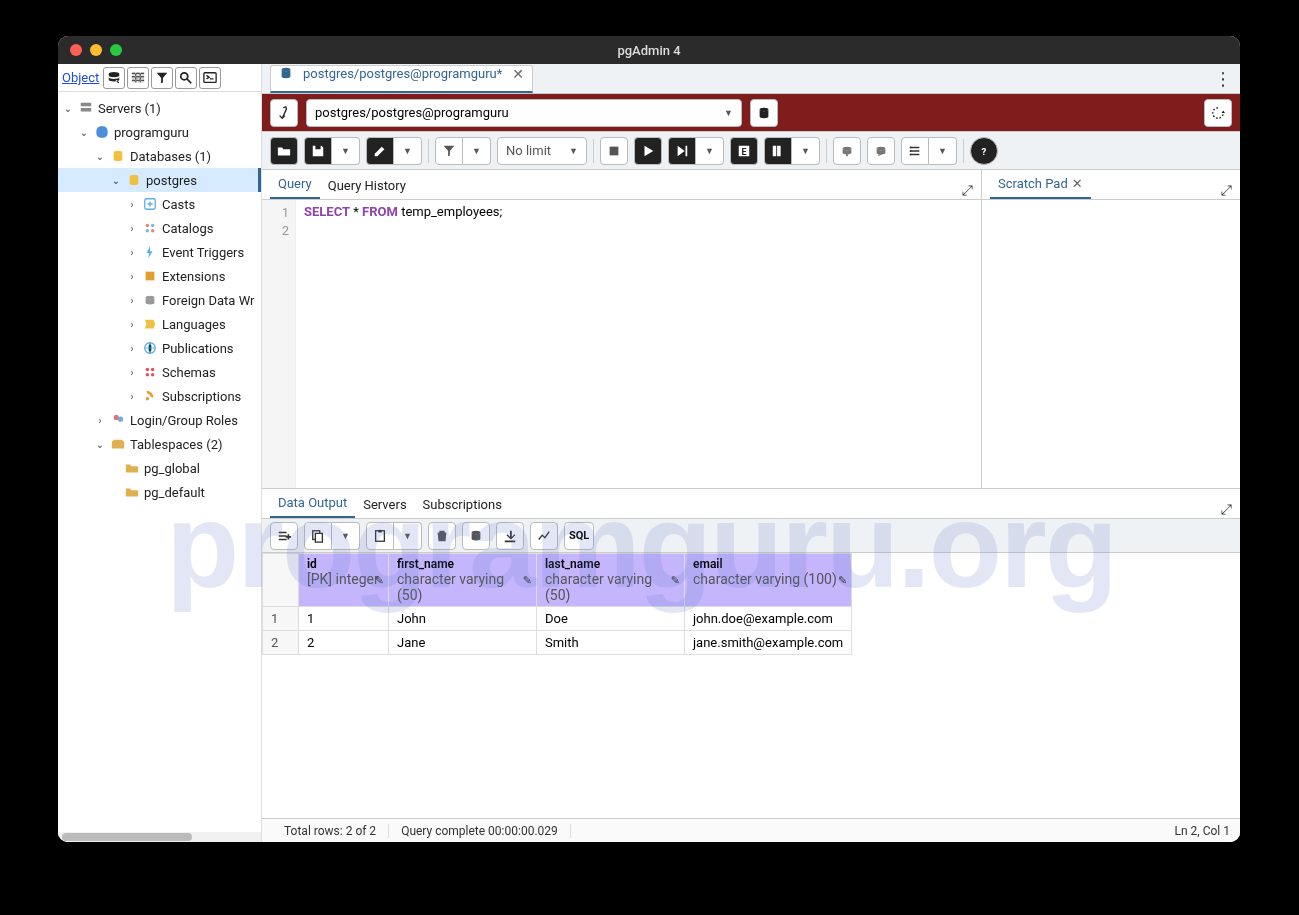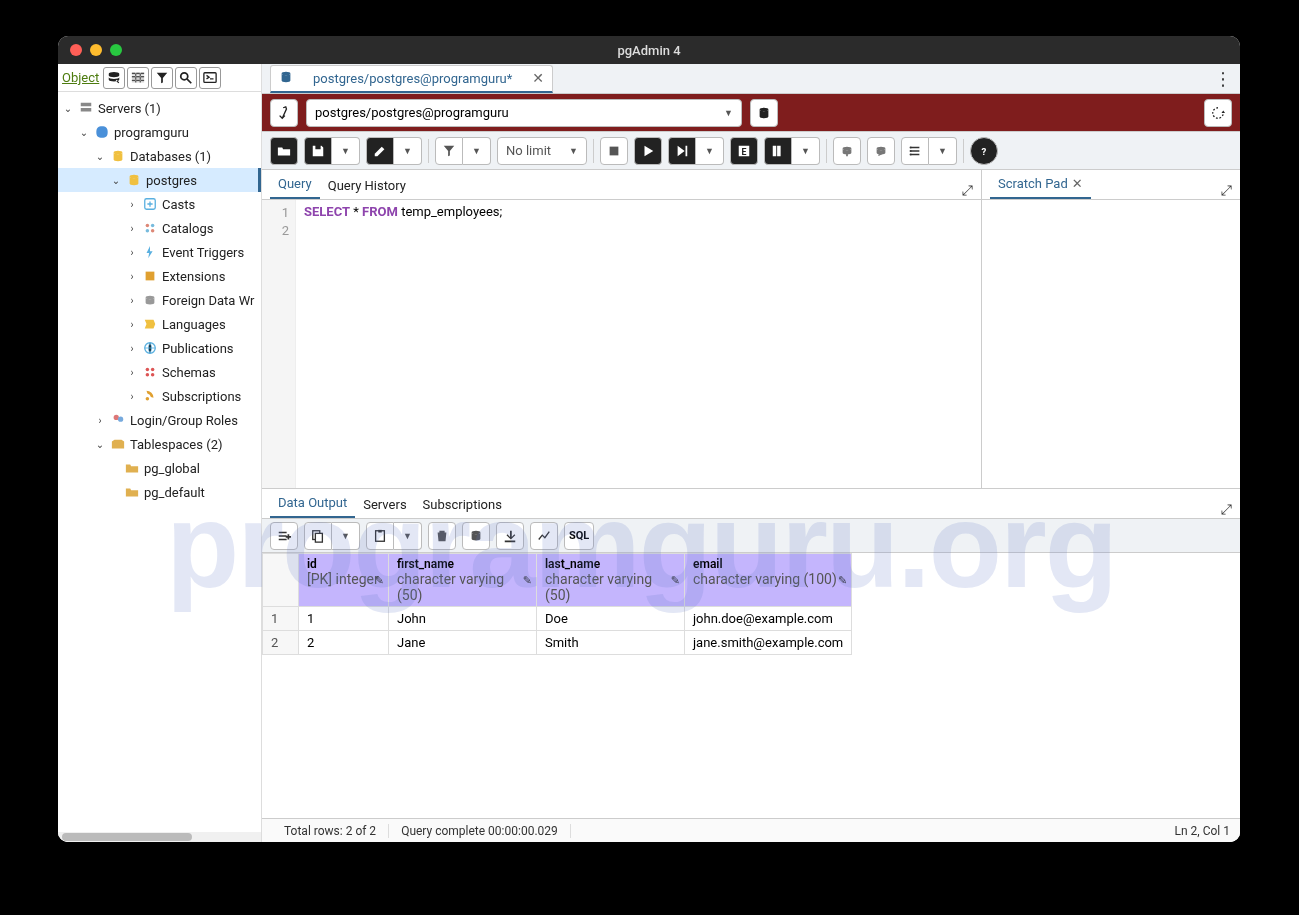--- a/index.html
+++ b/index.html
@@ -8,32 +8,32 @@
   .titlebar { height: 28px; background: #2b2b2b; display: flex; align-items: center; padding: 0 12px; position: relative; }
   .traffic { display: flex; gap: 8px; }
   .dot { width: 12px; height: 12px; border-radius: 50%; }
   .dot.red { background: #ff5f57; }
   .dot.yellow { background: #febc2e; }
   .dot.green { background: #28c840; }
   .titlebar-title { position: absolute; left: 50%; transform: translateX(-50%); color: #ddd; font-size: 13px; font-weight: 500; }
   .content { flex: 1; display: flex; background: #fff; min-height: 0; }
   .sidebar { width: 204px; border-right: 1px solid #ddd; display: flex; flex-direction: column; }
   .sidebar-tools { height: 28px; display: flex; align-items: center; padding: 0 4px; border-bottom: 1px solid #ddd; gap: 2px; }
-  .sidebar-label { font-size: 13px; color: #4d7c0f; padding-right: 2px; text-decoration: underline; }
+  .sidebar-label { font-size: 13px; color: #1d4ed8; padding-right: 2px; text-decoration: underline; }
   .tool-btn { width: 22px; height: 22px; display: flex; align-items: center; justify-content: center; border: 1px solid #999; border-radius: 3px; background: #fff; font-size: 12px; cursor: pointer; }
   .tree { flex: 1; overflow: auto; font-size: 13px; color: #222; padding-top: 4px; }
   .tree-row { display: flex; align-items: center; height: 24px; padding-left: 8px; white-space: nowrap; cursor: pointer; }
   .tree-row.selected { background: #d6ebff; border-right: 3px solid #326690; }
   .chev { width: 12px; font-size: 10px; color: #444; display: inline-block; text-align: center; }
   .tree-icon { width: 16px; height: 16px; margin: 0 4px; display: inline-flex; align-items: center; justify-content: center; }
   .scrollbar { height: 10px; background: #f0f0f0; display: flex; }
   .scroll-thumb { width: 130px; height: 8px; background: #bbb; border-radius: 4px; margin: 1px 0 0 4px; }
   .main { flex: 1; display: flex; flex-direction: column; min-width: 0; }
   .tabbar { height: 30px; background: #eff2f5; border-bottom: 1px solid #ccc; display: flex; align-items: center; padding: 0 8px; }
-  .tab { display: flex; align-items: center; gap: 20px; height: 28px; padding: 0 8px; background: #fff; border: 1px solid #ccc; border-bottom: 2px solid #326690; border-radius: 3px 3px 0 0; font-size: 13px; color: #326690; }
+  .tab { display: flex; gap: 10px; height: 28px; padding: 0 8px; background: #fff; border: 1px solid #ccc; border-bottom: 2px solid #326690; border-radius: 3px 3px 0 0; font-size: 13px; color: #326690; }
   .tab-close { cursor: pointer; color: #666; font-size: 14px; }
   .kebab { margin-left: auto; font-size: 18px; cursor: pointer; color: #333; }
   .conn-bar { height: 38px; background: #7f1d1d; border-bottom: 1px solid #ccc; display: flex; align-items: center; padding: 0 8px; gap: 8px; }
   .conn-icon-btn { width: 28px; height: 28px; border: 1px solid #bbb; border-radius: 4px; background: #fff; display: flex; align-items: center; justify-content: center; cursor: pointer; }
   .conn-dd { flex: 0 0 436px; height: 28px; border: 1px solid #bbb; border-radius: 4px; background: #fff; display: flex; align-items: center; padding: 0 8px; font-size: 13px; justify-content: space-between; cursor: pointer; }
   .refresh-btn { margin-left: auto; width: 28px; height: 28px; border: 1px solid #bbb; border-radius: 4px; background: #fff; display: flex; align-items: center; justify-content: center; cursor: pointer; }
   .toolbar2 { height: 38px; background: #eff2f5; border-bottom: 1px solid #ccc; display: flex; align-items: center; padding: 0 8px; gap: 6px; }
   .tb-group { display: flex; }
   .tb-btn { height: 28px; min-width: 28px; border: 1px solid #bbb; background: #fff; display: flex; align-items: center; justify-content: center; cursor: pointer; font-size: 13px; padding: 0 4px; }
   .tb-btn:first-child { border-radius: 4px 0 0 4px; }

